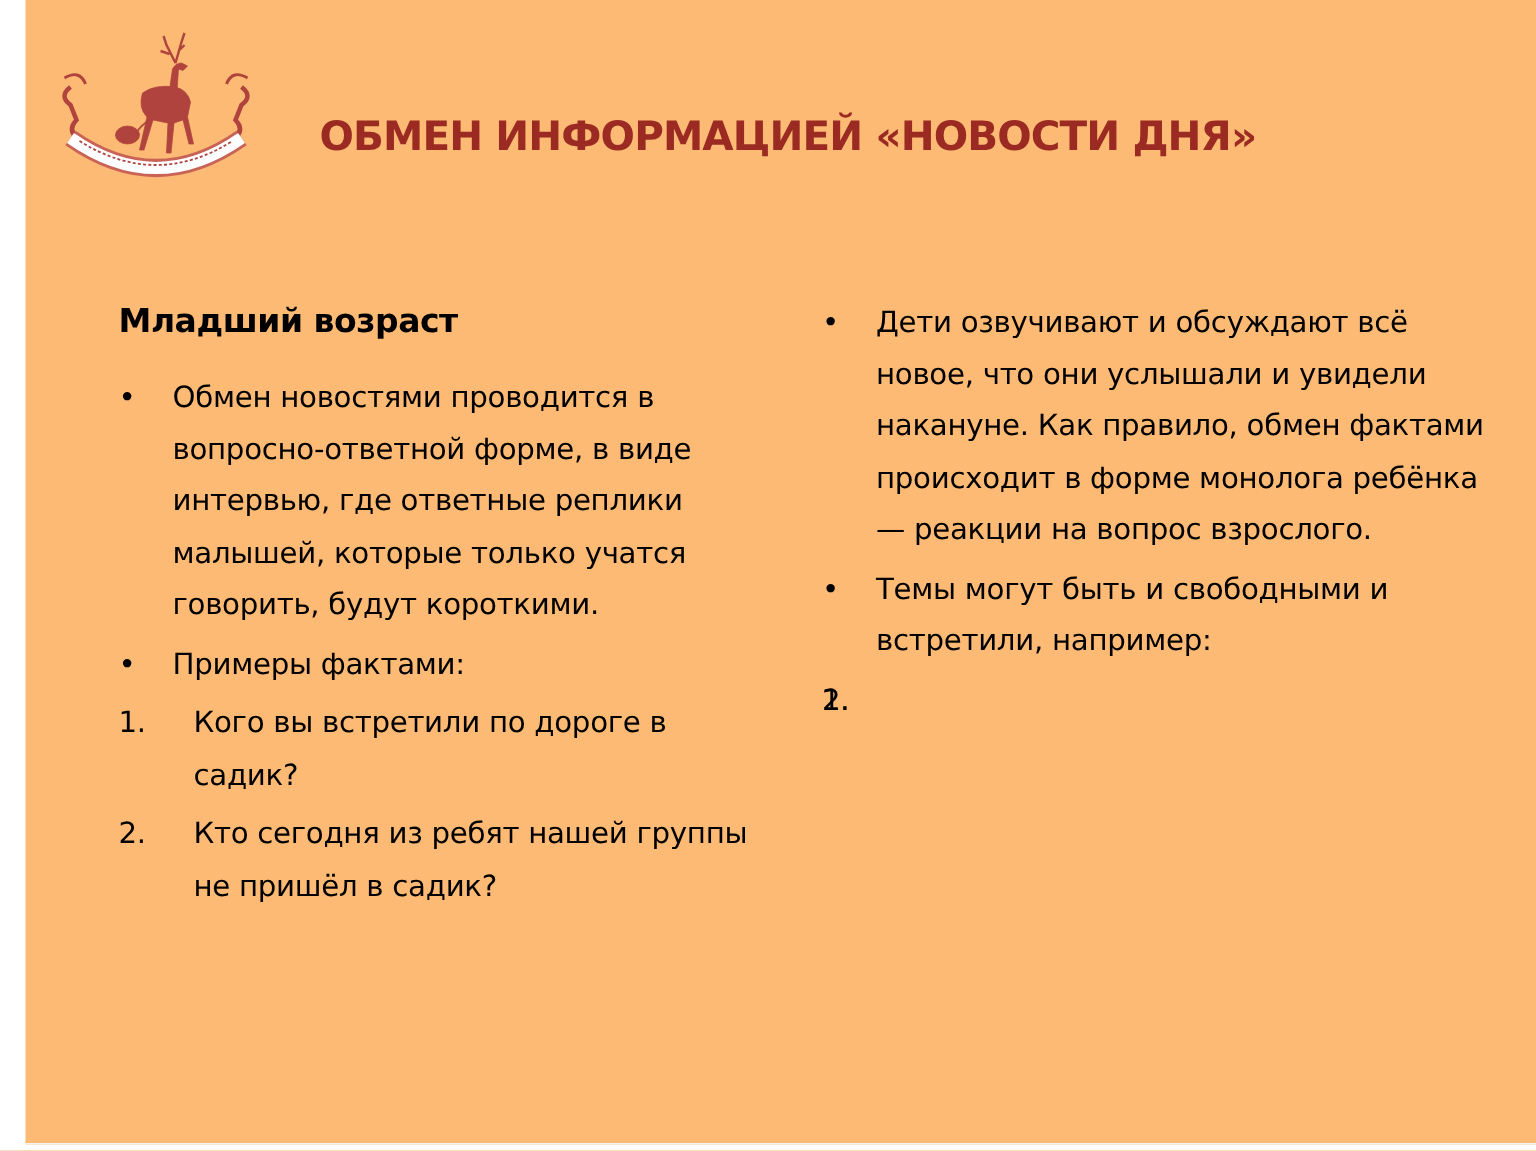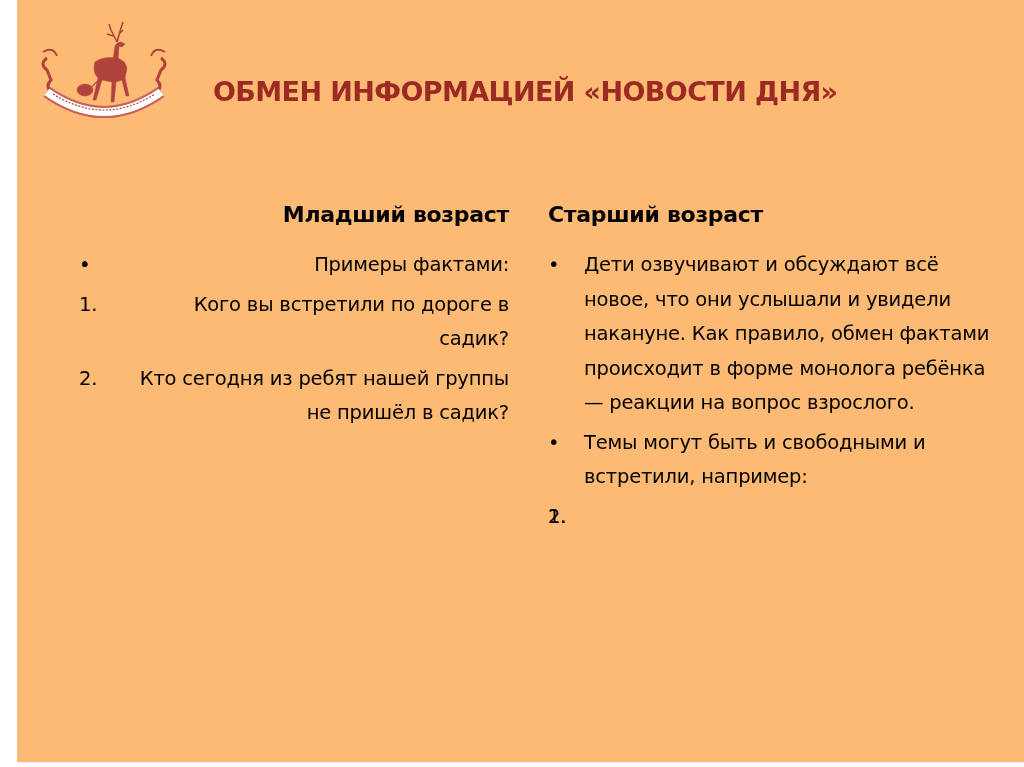--- a/index.html
+++ b/index.html
@@ -8,21 +8,21 @@
       font-family: "DejaVu Sans", sans-serif; color: #000;
     }
     .slide { position: absolute; left: 17px; top: 0; width: 1018px; height: 762px; background: #fdba74; border-right: 1px solid #f2f2f2; border-bottom: 1px solid #f2f2f2; }
     .logo { position: absolute; left: 16px; top: 14px; width: 142px; height: 112px; }
     .title {
       position: absolute; left: 196px; top: 76px; width: 720px;
       font-family: "DejaVu Sans", sans-serif; font-weight: bold; font-size: 27px;
       color: #9b2a22; letter-spacing: -0.6px; white-space: nowrap;
     }
     .col { position: absolute; top: 198px; }
-    .col-left { left: 62px; width: 430px; text-align: right; }
+    .col-left { left: 62px; width: 430px; }
     .col-right { left: 531px; width: 450px; }
     .col-head { font-weight: bold; font-size: 22px; line-height: 34px; margin-bottom: 16px; letter-spacing: -0.3px; }
     .item { position: relative; font-size: 19.5px; line-height: 34.5px; margin-bottom: 5px; letter-spacing: -0.2px; }
     .item .marker { position: absolute; left: 0; top: 0; }
     .item.bullet { padding-left: 36px; }
     .item.num { padding-left: 50px; }
     .col-right .item.num { padding-left: 50px; }
   </style>
 </head>
 <body>
@@ -54,37 +54,37 @@
       </g>
     </svg>
   </div>
 
   <div class="title">ОБМЕН ИНФОРМАЦИЕЙ «НОВОСТИ ДНЯ»</div>
 
   <div class="col col-left">
     <div class="col-head">Младший возраст</div>
     <div class="item bullet">
       <span class="marker">•</span>
+      <span>Обмен новостями проводится в вопросно-ответной форме, в виде интервью, где ответные реплики малышей, которые только учатся говорить, будут короткими.</span>
     </div>
     <div class="item bullet">
       <span class="marker">•</span>
       <span>Примеры фактами:</span>
     </div>
     <div class="item num">
       <span class="marker">1.</span>
       <span>Кого вы встретили по дороге в садик?</span>
     </div>
     <div class="item num">
       <span class="marker">2.</span>
       <span>Кто сегодня из ребят нашей группы не пришёл в садик?</span>
     </div>
   </div>
 
   <div class="col col-right">
-    <div class="col-head">Старший возраст</div>
     <div class="item bullet">
       <span class="marker">•</span>
       <span>Дети озвучивают и обсуждают всё новое, что они услышали и увидели накануне. Как правило, обмен фактами происходит в форме монолога ребёнка — реакции на вопрос взрослого.</span>
     </div>
     <div class="item bullet">
       <span class="marker">•</span>
       <span>Темы могут быть  и свободными и встретили, например:</span>
     </div>
     <div class="item num">
       <span class="marker">1.</span>

